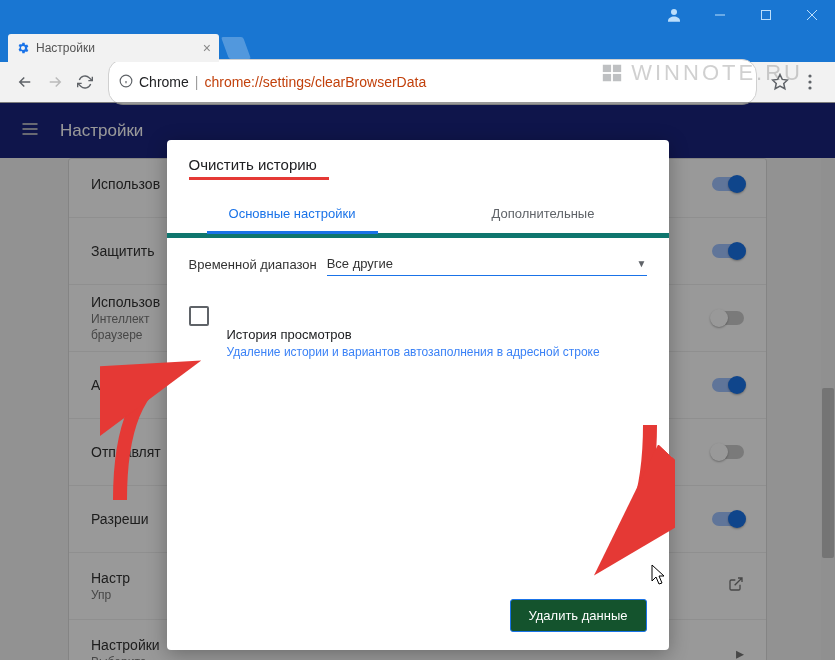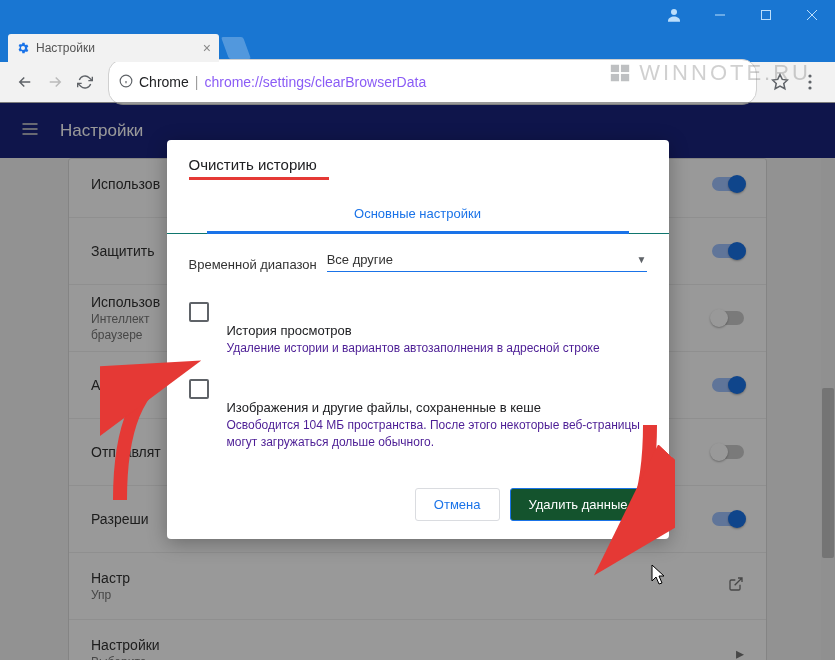--- a/index.html
+++ b/index.html
@@ -99,21 +99,21 @@
   border-radius: 15px;
   margin: 0 8px;
   display: flex;
   align-items: center;
   padding: 8px 10px;
   font-size: 14px;
   color: #555;
 }
 .omnibox .chrome-label { color: #202124; }
 .omnibox .sep { color: #9e9e9e; margin: 0 6px; }
-.omnibox .url { color: #8b5cf6; }
+.omnibox .url { color: #c2410c; }
 .toolbar .star, .toolbar .menu3dot {
   width: 30px;
   height: 30px;
   display: flex;
   align-items: center;
   justify-content: center;
   color: #5f6368;
 }
 
 
@@ -188,21 +188,21 @@
   right: 0;
   bottom: 0;
   background: rgba(0,0,0,0.4);
   display: flex;
   justify-content: center;
 }
 .dialog {
   background: #fff;
   width: 502px;
   margin-top: 38px;
-  height: 399px;
+  height: 510px;
   border-radius: 4px;
   box-shadow: 0 4px 20px rgba(0,0,0,0.3);
   display: flex;
   flex-direction: column;
   position: relative;
 }
 .dlg-title-wrap {
   padding: 0;
 }
 .dlg-title-text {
@@ -213,21 +213,21 @@
 }
 .red-underline {
   height: 3px;
   background: #e53935;
   width: 140px;
   margin-left: 22px;
   margin-bottom: 10px;
 }
 .dlg-tabs {
   display: flex;
-  border-bottom: 1px solid #0f766e;
+  border-bottom: 5px solid #0f766e;
   margin-top: 4px;
 }
 .dlg-tab {
   flex: 1;
   text-align: center;
   padding: 12px 0;
   font-size: 13px;
   color: #5f6368;
   position: relative;
 }
@@ -245,21 +245,21 @@
   background: #1a73e8;
 }
 
 .dlg-body {
   padding: 14px 22px 0 22px;
   flex: 1;
   overflow: auto;
 }
 .range-row {
   display: flex;
-  align-items: flex-end;
+  align-items: center;
   font-size: 13px;
   color: #333;
   margin-bottom: 18px;
 }
 .range-label { margin-right: 10px; }
 .range-select {
   flex: 1;
   border: none;
   border-bottom: 1px solid #1a73e8;
   padding: 4px 0;
@@ -295,21 +295,21 @@
   position: absolute;
   left: 4px;
   top: 0px;
   width: 4px;
   height: 9px;
   border: solid #fff;
   border-width: 0 2px 2px 0;
   transform: rotate(45deg);
 }
 .opt-text .opt-title { font-size: 13px; color: #202124; margin-top: 23px; }
-.opt-text .opt-sub { font-size: 12px; color: #4c1d95; margin-top: 2px; line-height: 1.4; }
+.opt-text .opt-sub { font-size: 12px; color: #3b82f6; margin-top: 2px; line-height: 1.4; }
 
 .dlg-actions {
   display: flex;
   justify-content: flex-end;
   padding: 14px 22px 18px 22px;
   gap: 10px;
 }
 .btn {
   padding: 8px 18px;
   font-size: 13px;
@@ -330,21 +330,21 @@
 
 .arrow {
   position: absolute;
   pointer-events: none;
 }
 
 
 .watermark {
   position: absolute;
   top: 60px;
-  right: 24px;
+  right: 32px;
   font-size: 22px;
   letter-spacing: 3px;
   color: rgba(120,120,120,0.35);
   font-weight: 300;
   display: flex;
   align-items: center;
 }
 .watermark .wmlogo {
   width: 22px;
   height: 22px;
@@ -549,49 +549,42 @@
 </div>
 
 <div class="overlay">
   <div class="dialog">
     <div class="dlg-title-wrap">
       <div class="dlg-title-text">Очистить историю</div>
       <div class="red-underline"></div>
     </div>
     <div class="dlg-tabs">
       <div class="dlg-tab active"><span>Основные настройки</span></div>
+      <div class="dlg-tab"><span>Дополнительные</span></div>
     </div>
     <div class="dlg-body">
       <div class="range-row">
         <span class="range-label">Временной диапазон</span>
         <div class="range-select">
           <span>Все другие</span>
           <span class="caret">▼</span>
         </div>
       </div>
 
       <div class="opt-row">
         <div class="checkbox"></div>
         <div class="opt-text">
           <div class="opt-title">История просмотров</div>
           <div class="opt-sub">Удаление истории и вариантов автозаполнения в адресной строке</div>
         </div>
       </div>
 
 
-      <div class="opt-row">
-        <div class="checkbox"></div>
-        <div class="opt-text">
-          <div class="opt-title">Изображения и другие файлы, сохраненные в кеше</div>
-          <div class="opt-sub">Освободится 104 МБ пространства. После этого некоторые веб-страницы могут загружаться дольше обычного.</div>
-        </div>
-      </div>
     </div>
     <div class="dlg-actions">
-      <div class="btn btn-secondary"><span>Отмена</span></div>
       <div class="btn btn-primary"><span>Удалить данные</span></div>
     </div>
   </div>
 </div>
 
 <svg class="arrow" style="left:100px;top:350px" width="120" height="170">
   <defs>
       <marker id="ah1" markerWidth="10" markerHeight="10" refX="8" refY="3" orient="auto">
         <polygon points="0 0, 10 3, 0 6" fill="#e53935"></polygon>
       </marker>

